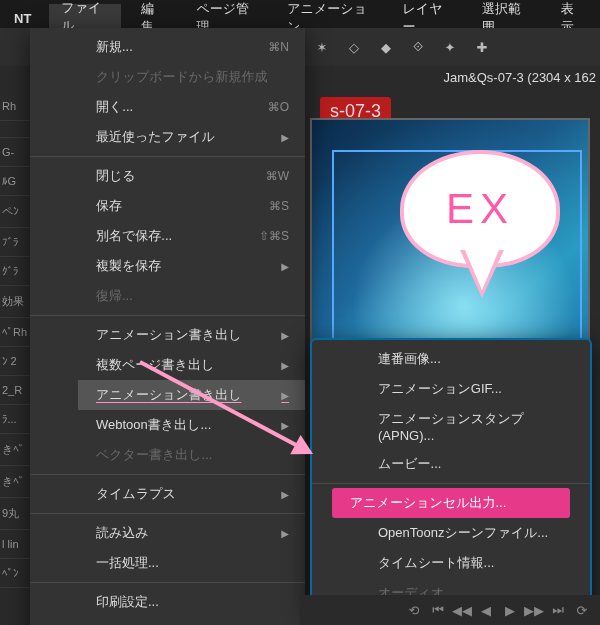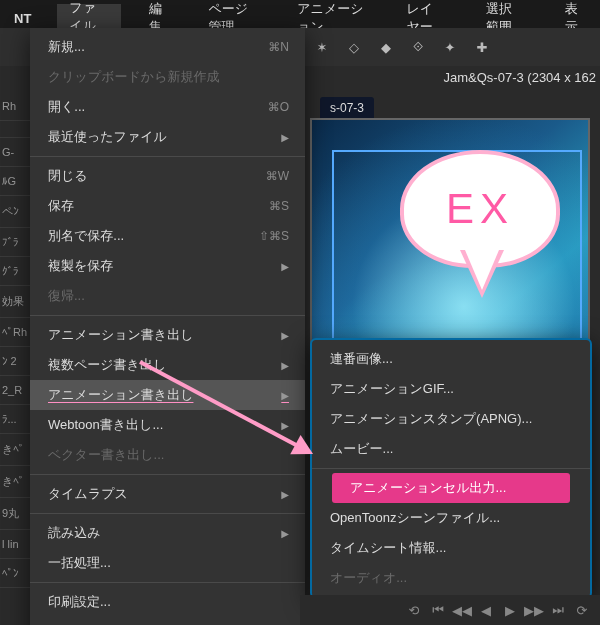--- a/index.html
+++ b/index.html
@@ -1,41 +1,41 @@
 <!DOCTYPE html>
 <html><head>
 <meta charset="utf-8">
 <style>
 * { margin:0; padding:0; box-sizing:border-box; font-family:"Hiragino Sans","Yu Gothic",sans-serif; }
 body { width:600px; height:625px; background:#2a2a2a; overflow:hidden; position:relative; color:#ddd; font-size:13px; }
 
 
-.menubar { height:36px; background:#1a1a1a; display:flex; align-items:center; padding:0 4px; gap:16px; }
+.menubar { height:36px; background:#1a1a1a; display:flex; align-items:center; padding:0 4px; gap:8px; }
 .menubar .app { font-weight:bold; padding:0 10px; }
 .menubar .mitem { padding:4px 12px; height:28px; display:flex; align-items:center; cursor:default; }
 .menubar .mitem.active { background:#3a3a3a; border-bottom:2px solid #ff8fc4; }
 
 
 .toolstrip { height:38px; position:absolute; top:28px; left:0; right:0; background:#2f2f2f; display:flex; align-items:center; padding-left:310px; gap:8px; }
 .ticon { width:24px; height:24px; display:flex; align-items:center; justify-content:center; color:#bbb; }
 
 
 .docinfo { position:absolute; top:70px; right:4px; font-size:13px; color:#ddd; }
-.doctab { position:absolute; top:97px; left:320px; background:#0f172a; padding:4px 10px; font-size:12px; border-radius:3px 3px 0 0; }
+.doctab { position:absolute; top:97px; left:320px; background:#b91c1c; padding:4px 10px; font-size:18px; border-radius:3px 3px 0 0; }
 .canvas { position:absolute; top:118px; left:310px; width:280px; height:470px; background:linear-gradient(140deg,#0a2a4a 0%,#1a5a8a 30%,#2aa0c0 50%,#1a6a9a 70%,#103a5a 100%); border:2px solid #666; overflow:hidden; }
 .canvas::before{content:"";position:absolute;inset:0;background:radial-gradient(circle at 55% 40%,rgba(160,240,255,0.8) 0%,rgba(40,140,200,0.3) 35%,transparent 60%),radial-gradient(circle at 50% 60%,rgba(80,200,240,0.5) 0%,transparent 45%);}
 .marquee { position:absolute; top:30px; left:20px; width:250px; height:420px; border:2px solid #55aaff; pointer-events:none; }
 
 
 .sidebar { position:absolute; top:92px; left:0; width:30px; bottom:0; background:#2a2a2a; font-size:11px; color:#999; }
 .sidebar div{ padding:8px 2px; border-bottom:1px solid #3a3a3a; writing-mode:horizontal-tb; white-space:nowrap; overflow:hidden; }
 
 
 .menu { position:absolute; top:28px; left:30px; width:275px; background:#333; box-shadow:0 6px 24px rgba(0,0,0,0.6); padding:4px 0; border-radius:0 0 6px 6px; }
-.mi { display:flex; align-items:center; justify-content:space-between; padding:6px 16px 6px 18px; font-size:13px; color:#ddd; cursor:default; }
+.mi { display:flex; align-items:center; justify-content:space-between; padding:6px 16px 6px 18px; font-size:13px; color:#ddd; cursor:default;margin-left:48px; }
 .mi.disabled { color:#6a6a6a; }
 .mi.hl { background:#555; text-decoration:underline; text-decoration-color:#ff8fc4; text-underline-offset:3px; }
 .mi .sc { color:#888; font-size:12px; }
 .mi .ar { color:#999; font-size:10px; }
 .sep { height:1px; background:#4a4a4a; margin:4px 0; }
 
 
 .submenu { position:absolute; top:338px; left:310px; width:282px; background:#333; box-shadow:0 6px 24px rgba(0,0,0,0.7); padding:4px 0; border-radius:6px; border:2px solid #0369a1; }
 .submenu .mi.sel { background:#e6398a; color:#fff; border-radius:3px; margin:0 20px; }
 

